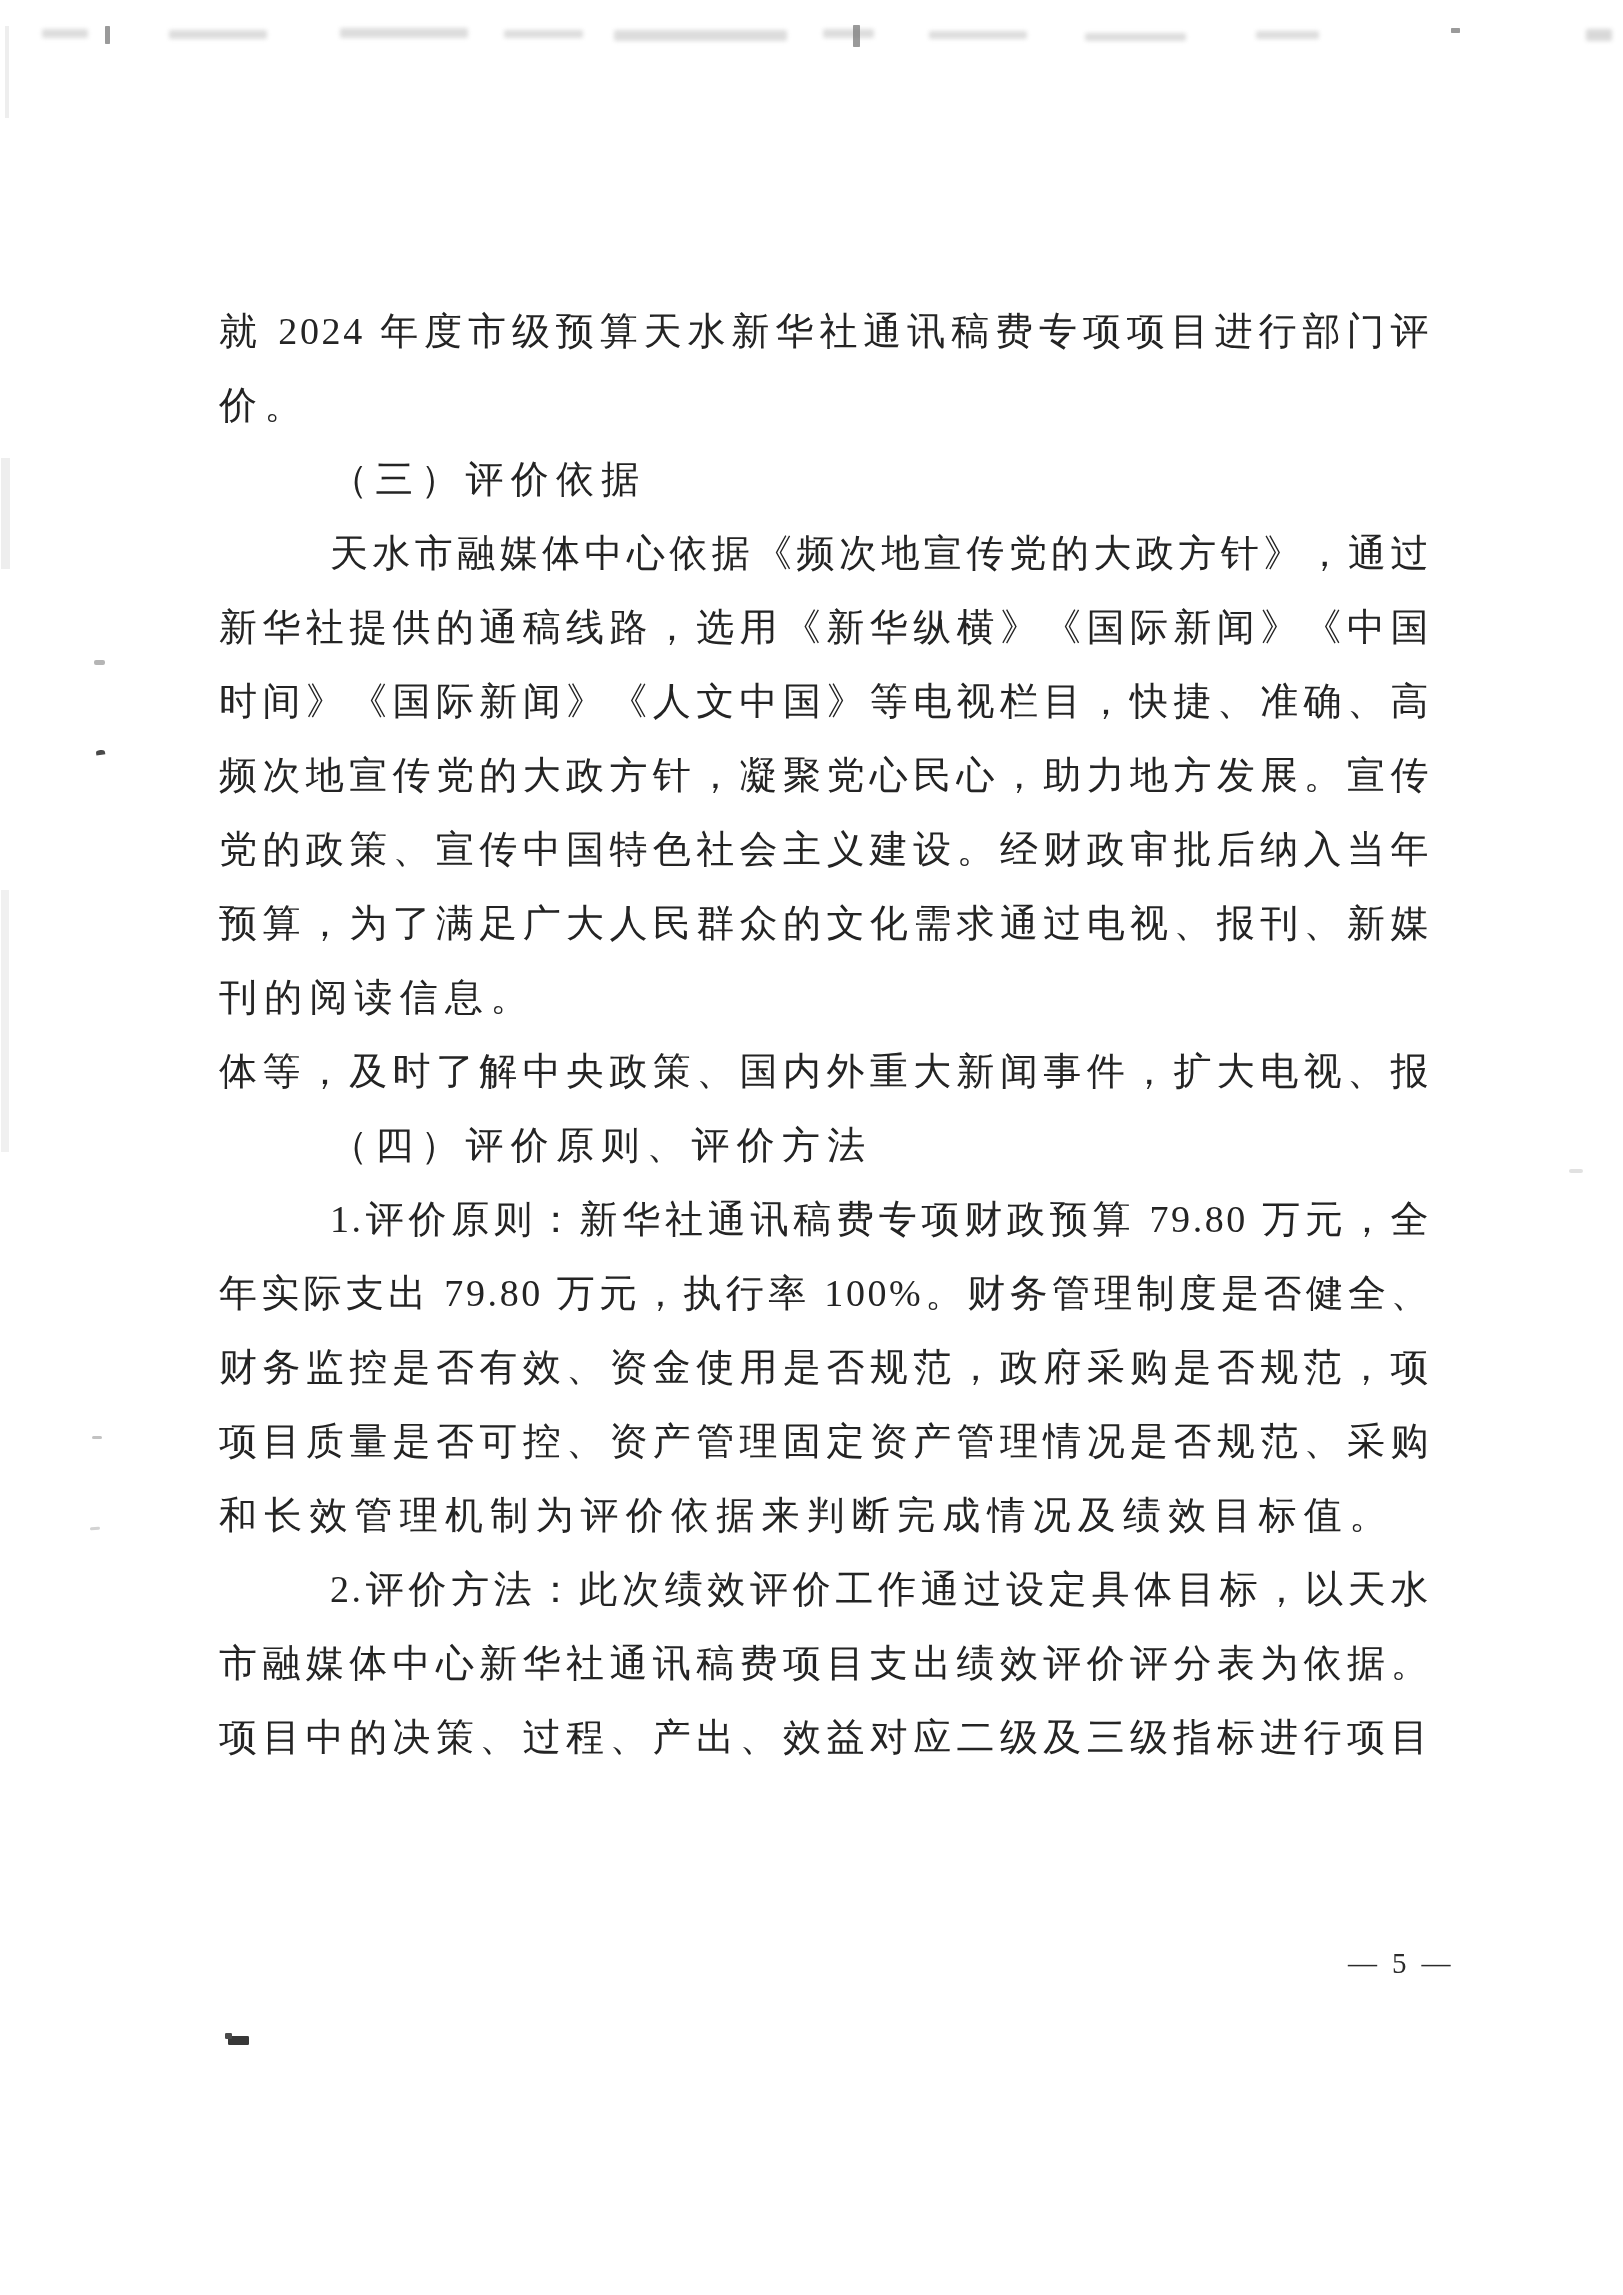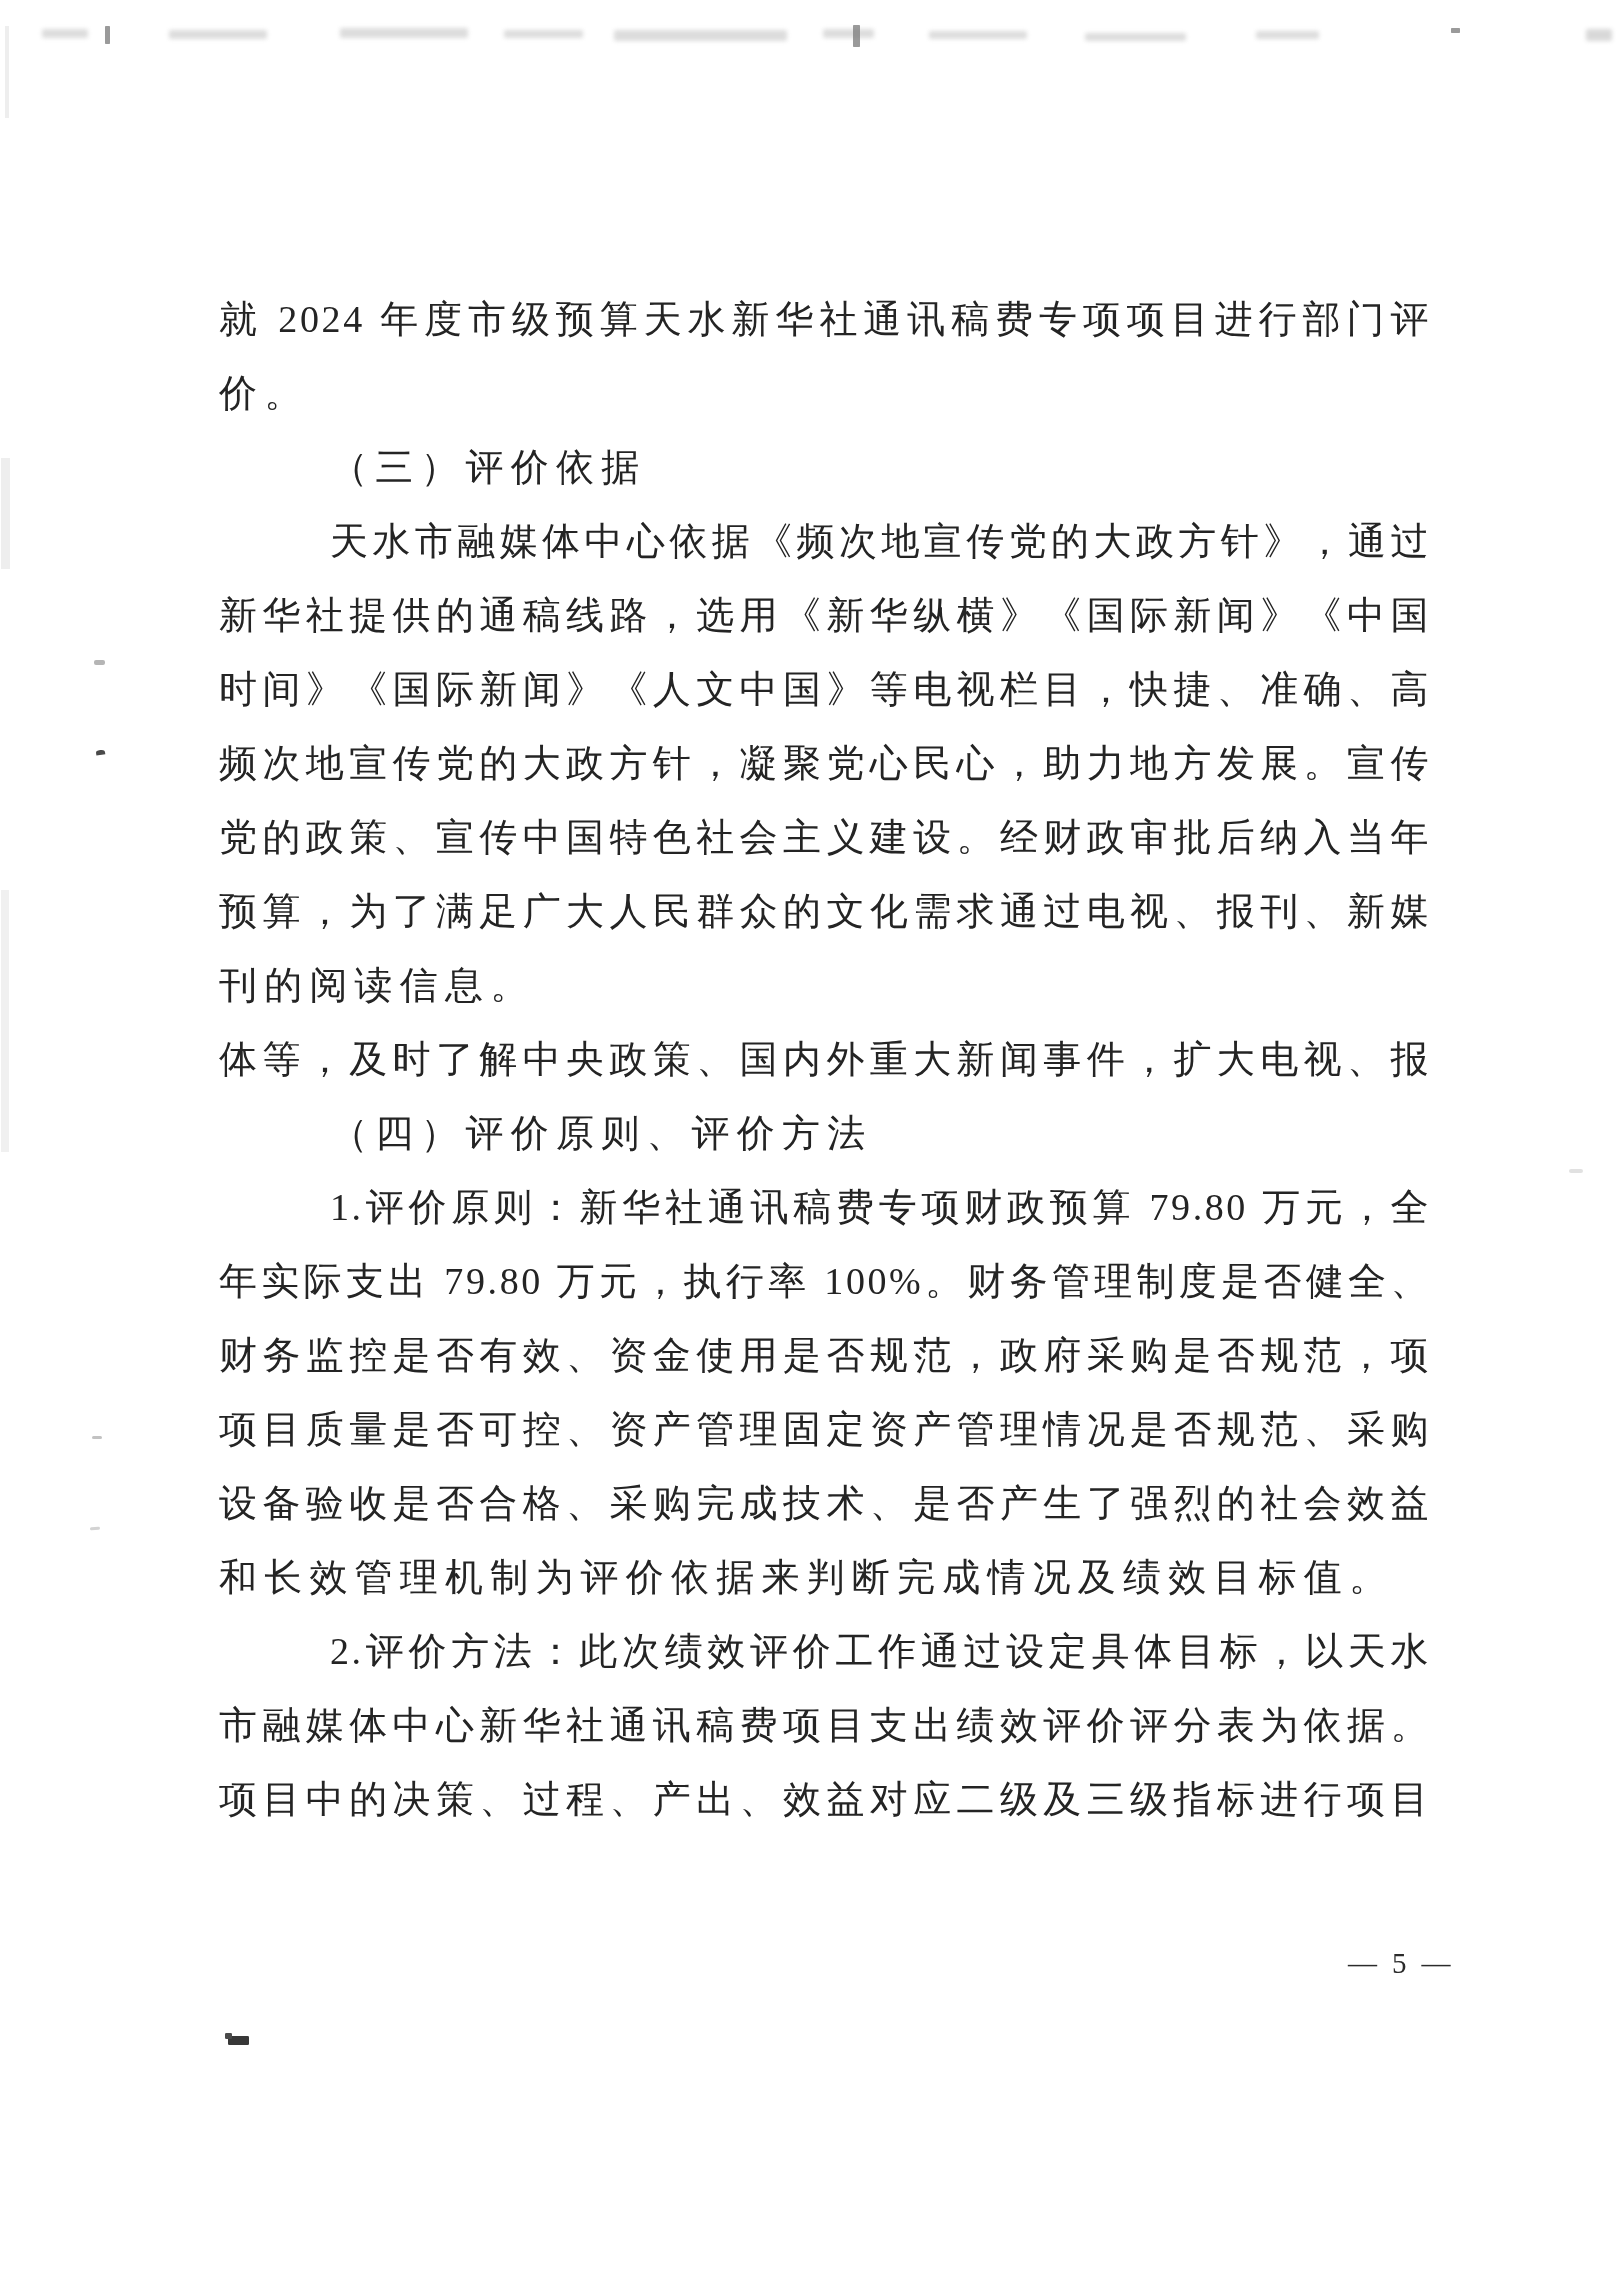--- a/index.html
+++ b/index.html
@@ -14,21 +14,21 @@
     background: #ffffff;
     overflow: hidden;
     font-family: "Liberation Serif", "DejaVu Serif", serif;
     color: #242424;
   }
 
   
   .text-block {
     position: absolute;
     left: 219px;
-    top: 282px;
+    top: 294px;
     width: 1212px;
   }
   .line {
     font-size: 38px;
     line-height: 74px;
     height: 74px;
     letter-spacing: 7.2px;
     white-space: nowrap;
     color: #242424;
   }
@@ -102,21 +102,20 @@
     <div class="line fill">频次地宣传党的大政方针，凝聚党心民心，助力地方发展。宣传</div>
     <div class="line fill">党的政策、宣传中国特色社会主义建设。经财政审批后纳入当年</div>
     <div class="line fill">预算，为了满足广大人民群众的文化需求通过电视、报刊、新媒</div>
     <div class="line">刊的阅读信息。</div>
     <div class="line fill">体等，及时了解中央政策、国内外重大新闻事件，扩大电视、报</div>
     <div class="line indent">（四）评价原则、评价方法</div>
     <div class="line indent fill">1.评价原则：新华社通讯稿费专项财政预算 79.80 万元，全</div>
     <div class="line fill">年实际支出 79.80 万元，执行率 100%。财务管理制度是否健全、</div>
     <div class="line fill">财务监控是否有效、资金使用是否规范，政府采购是否规范，项</div>
     <div class="line fill">项目质量是否可控、资产管理固定资产管理情况是否规范、采购</div>
-    <div class="line fill">设备验收是否合格、采购完成技术、是否产生了强烈的社会效益</div>
     <div class="line">和长效管理机制为评价依据来判断完成情况及绩效目标值。</div>
     <div class="line indent fill">2.评价方法：此次绩效评价工作通过设定具体目标，以天水</div>
     <div class="line fill">市融媒体中心新华社通讯稿费项目支出绩效评价评分表为依据。</div>
     <div class="line fill">项目中的决策、过程、产出、效益对应二级及三级指标进行项目</div>
   </div>
 
   <div class="page-number">— 5 —</div>
 
 </div>
 

